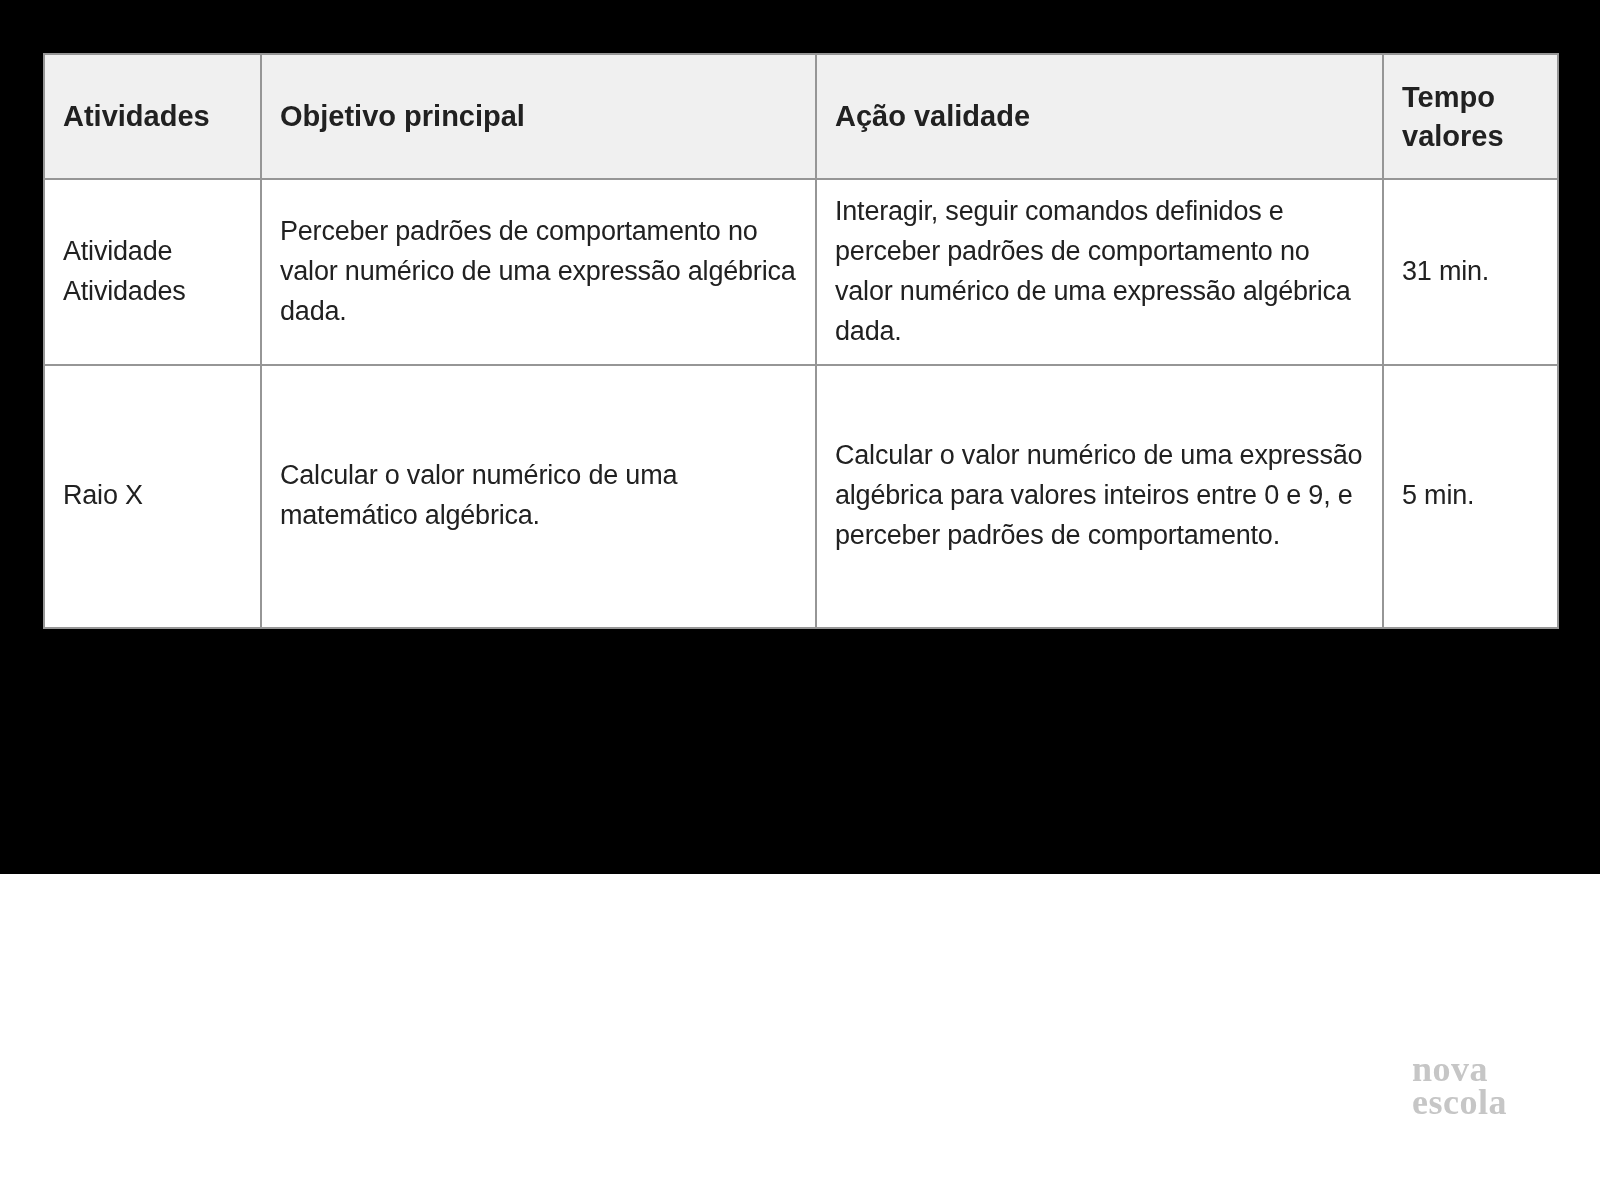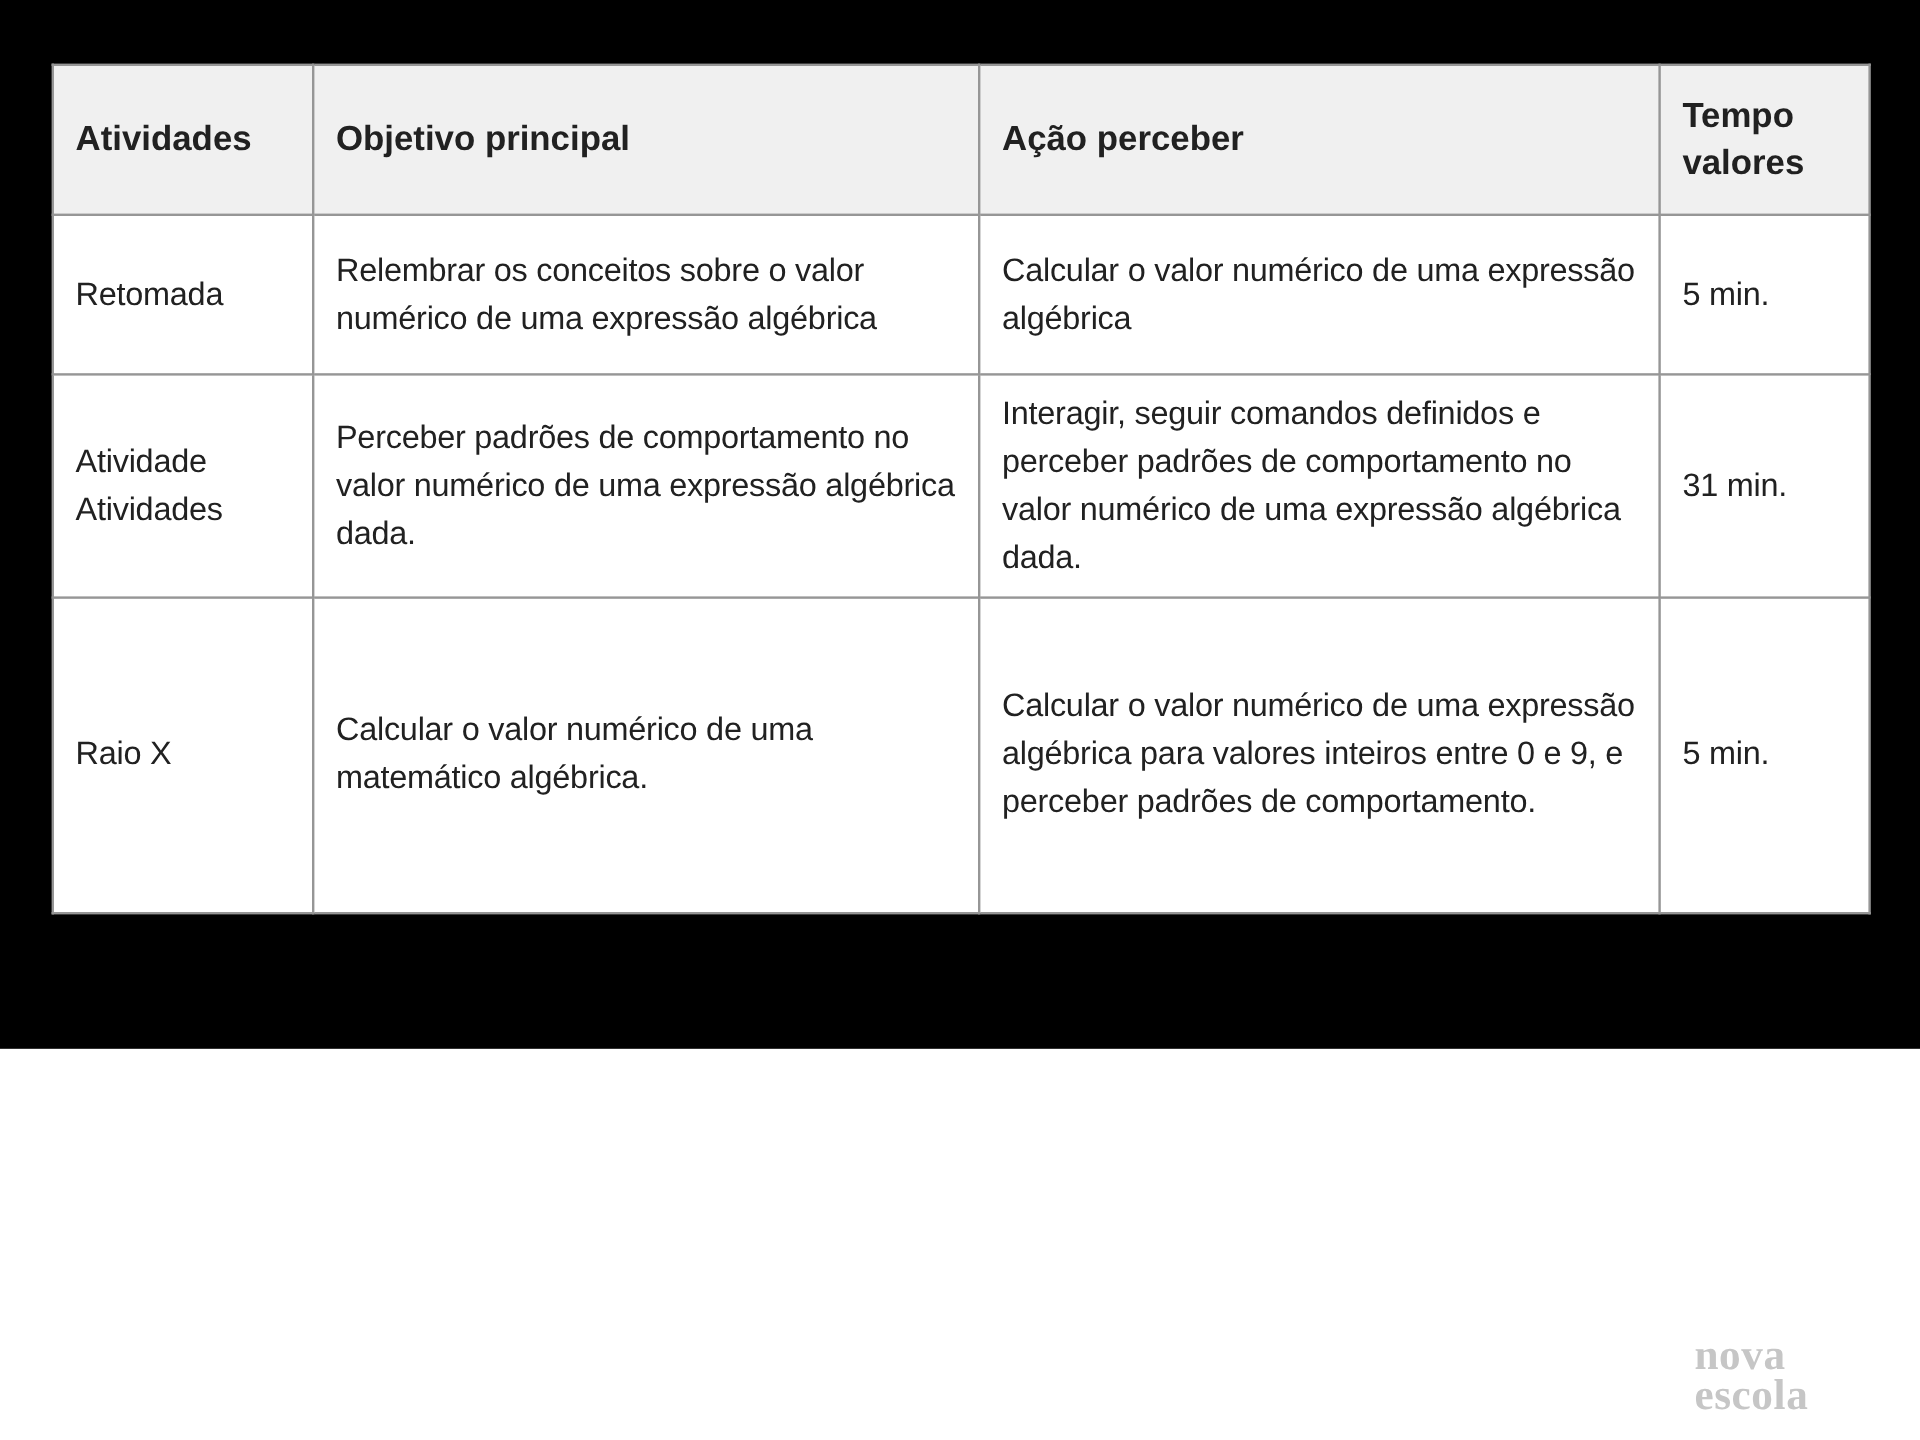--- a/index.html
+++ b/index.html
@@ -53,21 +53,21 @@
   }
   tr.r-header { height: 125px; }
   tr.r1 { height: 133px; }
   tr.r2 { height: 182px; }
   tr.r3 { height: 150px; }
   tr.r4 { height: 115px; }
   tr.r5 { height: 263px; }
   .logo {
     position: absolute;
     left: 1412px;
-    top: 1113px;
+    top: 1053px;
     font-family: "Liberation Serif", serif;
     font-weight: 700;
     font-size: 36px;
     line-height: 0.93;
     color: #c6c6c6;
     letter-spacing: 0.5px;
     text-align: left;
     user-select: none;
   }
 </style>
@@ -81,30 +81,24 @@
       <colgroup>
         <col style="width:217px">
         <col style="width:555px">
         <col style="width:567px">
         <col style="width:175px">
       </colgroup>
       <tbody>
         <tr class="r-header">
           <th>Atividades</th>
           <th>Objetivo principal</th>
-          <th>Ação perceber</th>
+          <th>Ação validade</th>
           <th>Tempo valores</th>
         </tr>
 
-        <tr class="r1">
-          <td>Retomada</td>
-          <td>Relembrar os conceitos sobre o valor numérico de uma expressão algébrica</td>
-          <td>Calcular o valor numérico de uma expressão algébrica</td>
-          <td>5 min.</td>
-        </tr>
 
         <tr class="r2">
           <td>Atividade Atividades</td>
           <td>Perceber padrões de comportamento no valor numérico de uma expressão algébrica dada.</td>
           <td>Interagir, seguir comandos definidos e perceber padrões de comportamento no valor numérico de uma expressão algébrica dada.</td>
           <td>31 min.</td>
         </tr>
 
 
 

